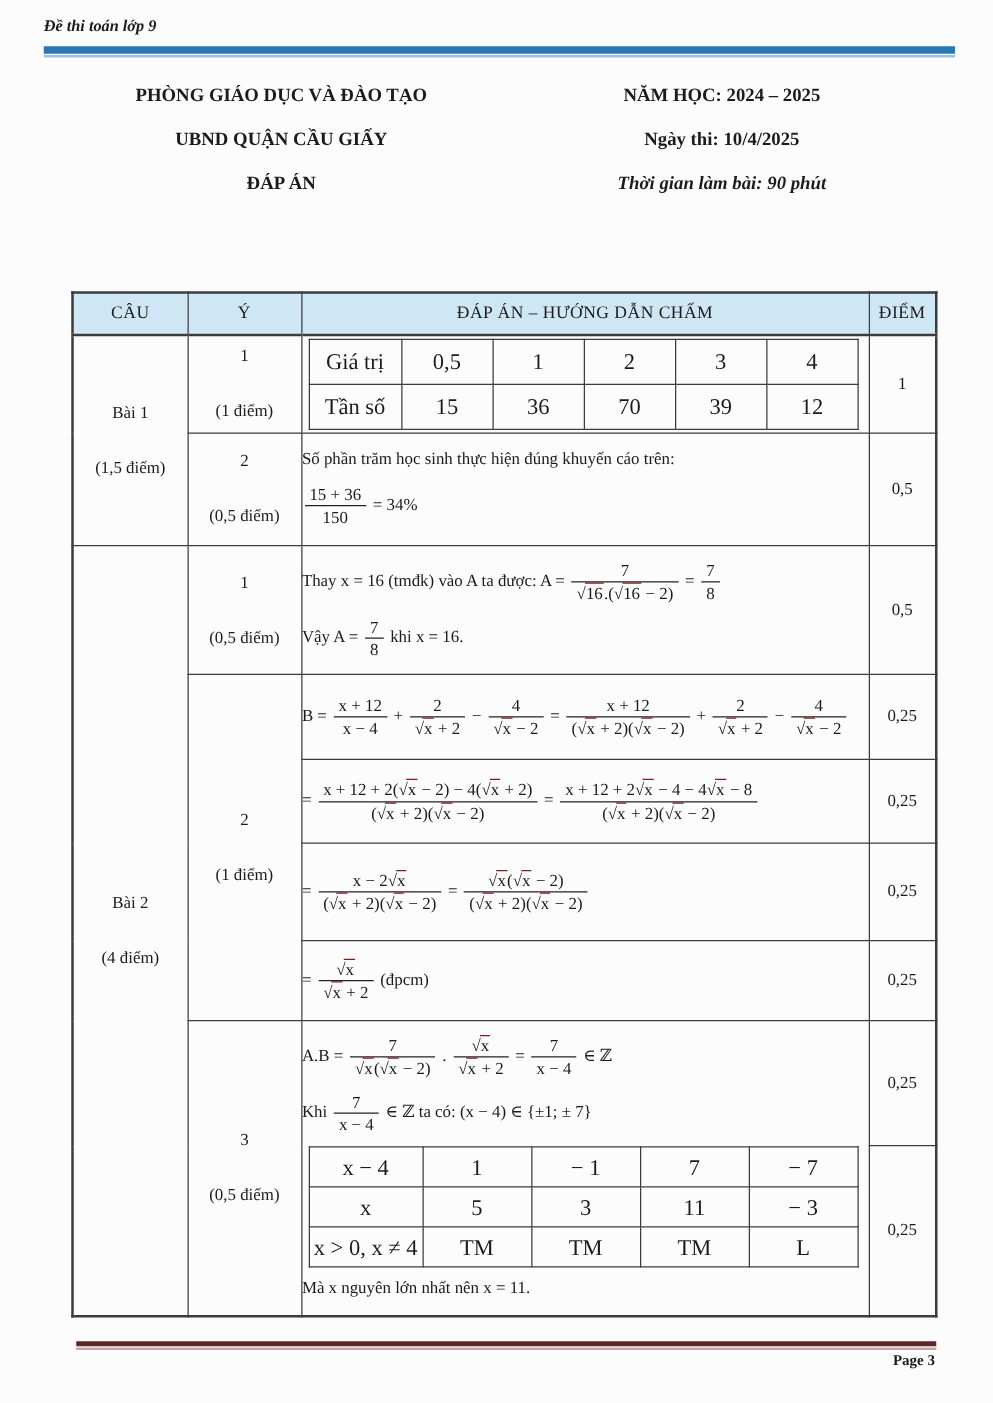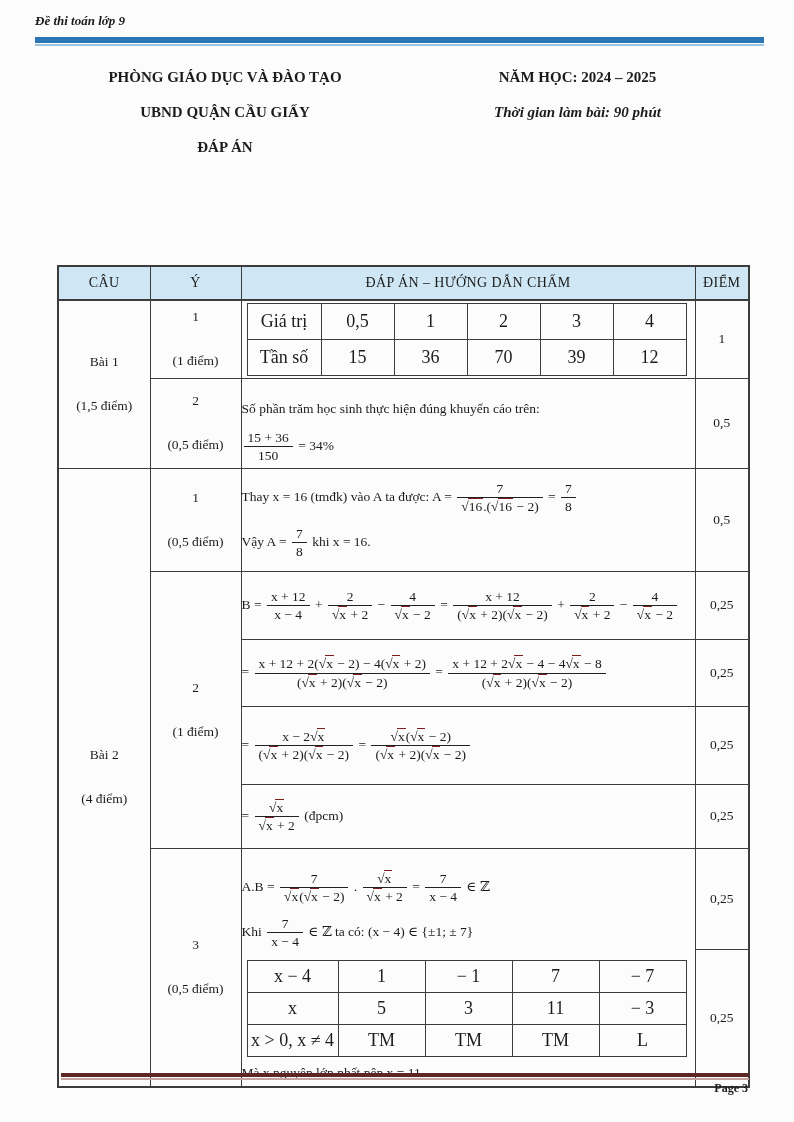--- a/index.html
+++ b/index.html
@@ -28,25 +28,25 @@
     border-collapse:collapse;table-layout:fixed;
   }
   table.main td{
     border:1px solid #3c3c3c;vertical-align:middle;padding:0;
     font-size:13.5px;line-height:1.25;
   }
   table.main td.hd{
     background:#cfe7f5;text-align:center;font-size:14px;letter-spacing:.4px;
     border-bottom:2px solid #3c3c3c;
   }
-  table.main{border:2px solid #3c3c3c;margin-top:32px;}
+  table.main{border:2px solid #3c3c3c;}
   td.cau,td.y{text-align:center;font-size:14px;}
   td.cau .l2,td.y .l2{margin-top:27px;}
   td.dap{padding:3px 7px;vertical-align:middle;}
-  td.dap.top{vertical-align:top;padding-top:17px;}
+  td.dap.top{vertical-align:top;padding-top:7px;}
   td.diem{text-align:center;font-size:14px;}
   .math-line{margin:5px 0;}
   .mt2{margin-top:12px;}
   
   .fr{display:inline-flex;flex-direction:column;align-items:stretch;vertical-align:middle;
       text-align:center;margin:0 2px;line-height:1.12;}
   .fr .nu{border-bottom:1px solid #222;padding:0 4px 1px 4px;}
   .fr .de{padding:1px 4px 0 4px;}
   .sq{white-space:nowrap;}
   .sq .sr{margin-right:-1px;}
@@ -75,20 +75,21 @@
   <div class="thin"></div>
 </div>
 
 <div class="lh-left">
   <div class="lh-line">PHÒNG GIÁO DỤC VÀ ĐÀO TẠO</div>
   <div class="lh-line">UBND QUẬN CẦU GIẤY</div>
   <div class="lh-line">ĐÁP ÁN</div>
 </div>
 <div class="lh-right">
   <div class="lh-line">NĂM HỌC: 2024 – 2025</div>
+  <div class="lh-line">Ngày thi: 10/4/2025</div>
   <div class="lh-line lh-italic">Thời gian làm bài: 90 phút</div>
 </div>
 
 <table class="main">
   <colgroup>
       <col style="width:92px">
       <col style="width:91px">
       <col style="width:454px">
       <col style="width:54px">
     </colgroup>

